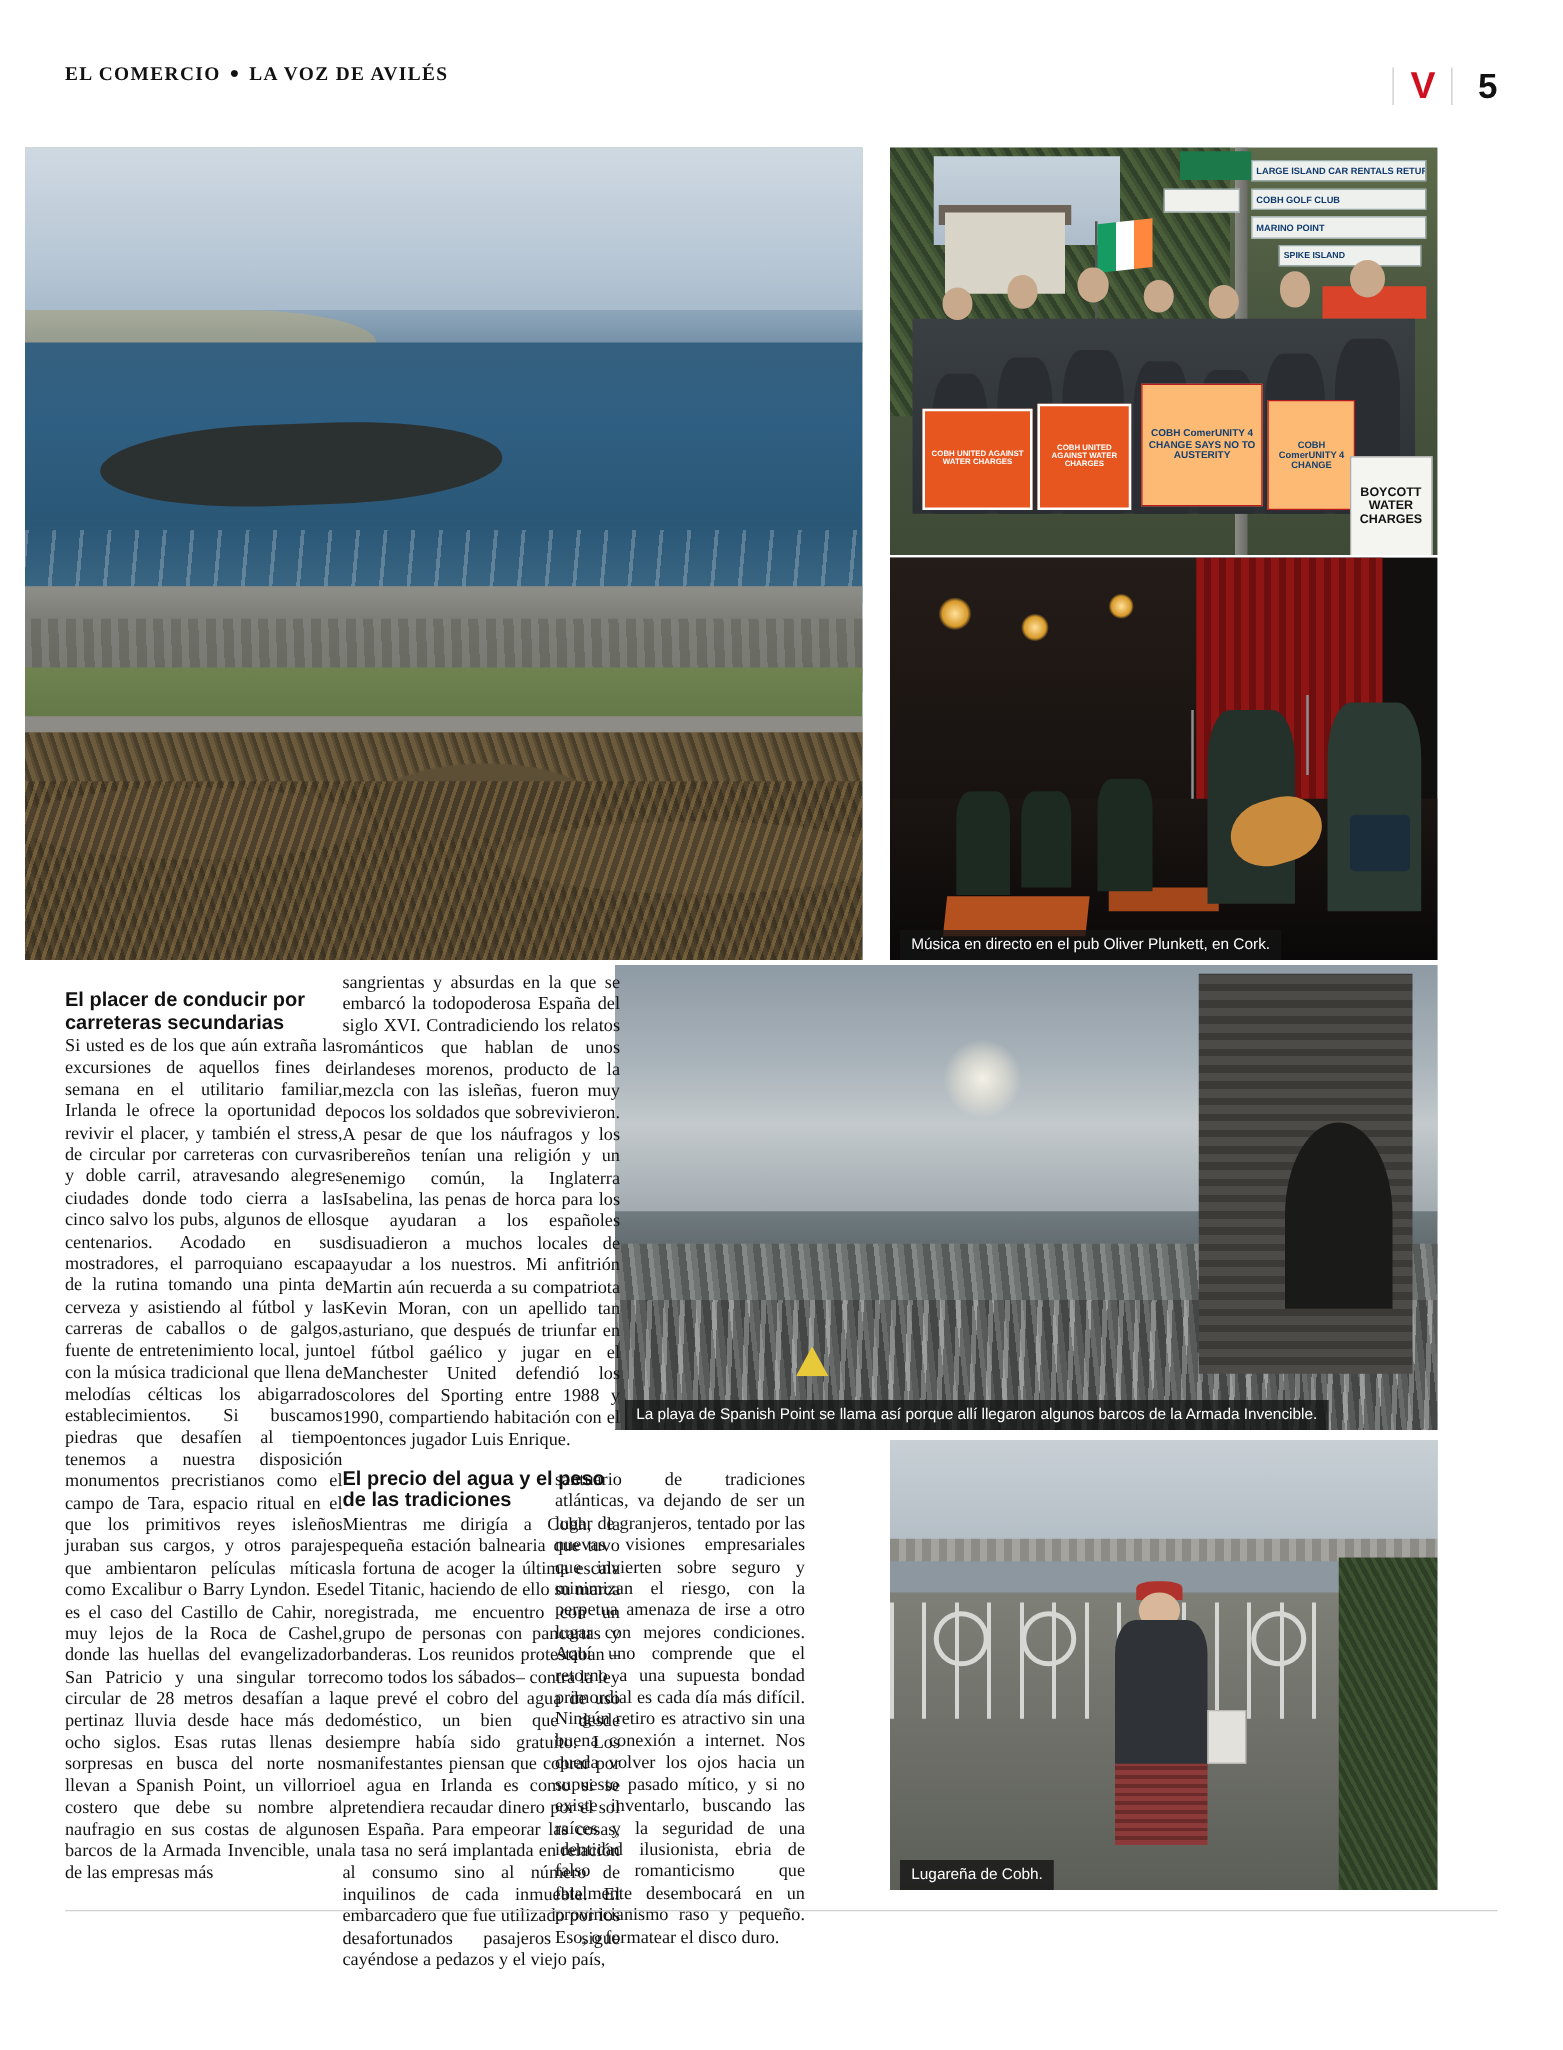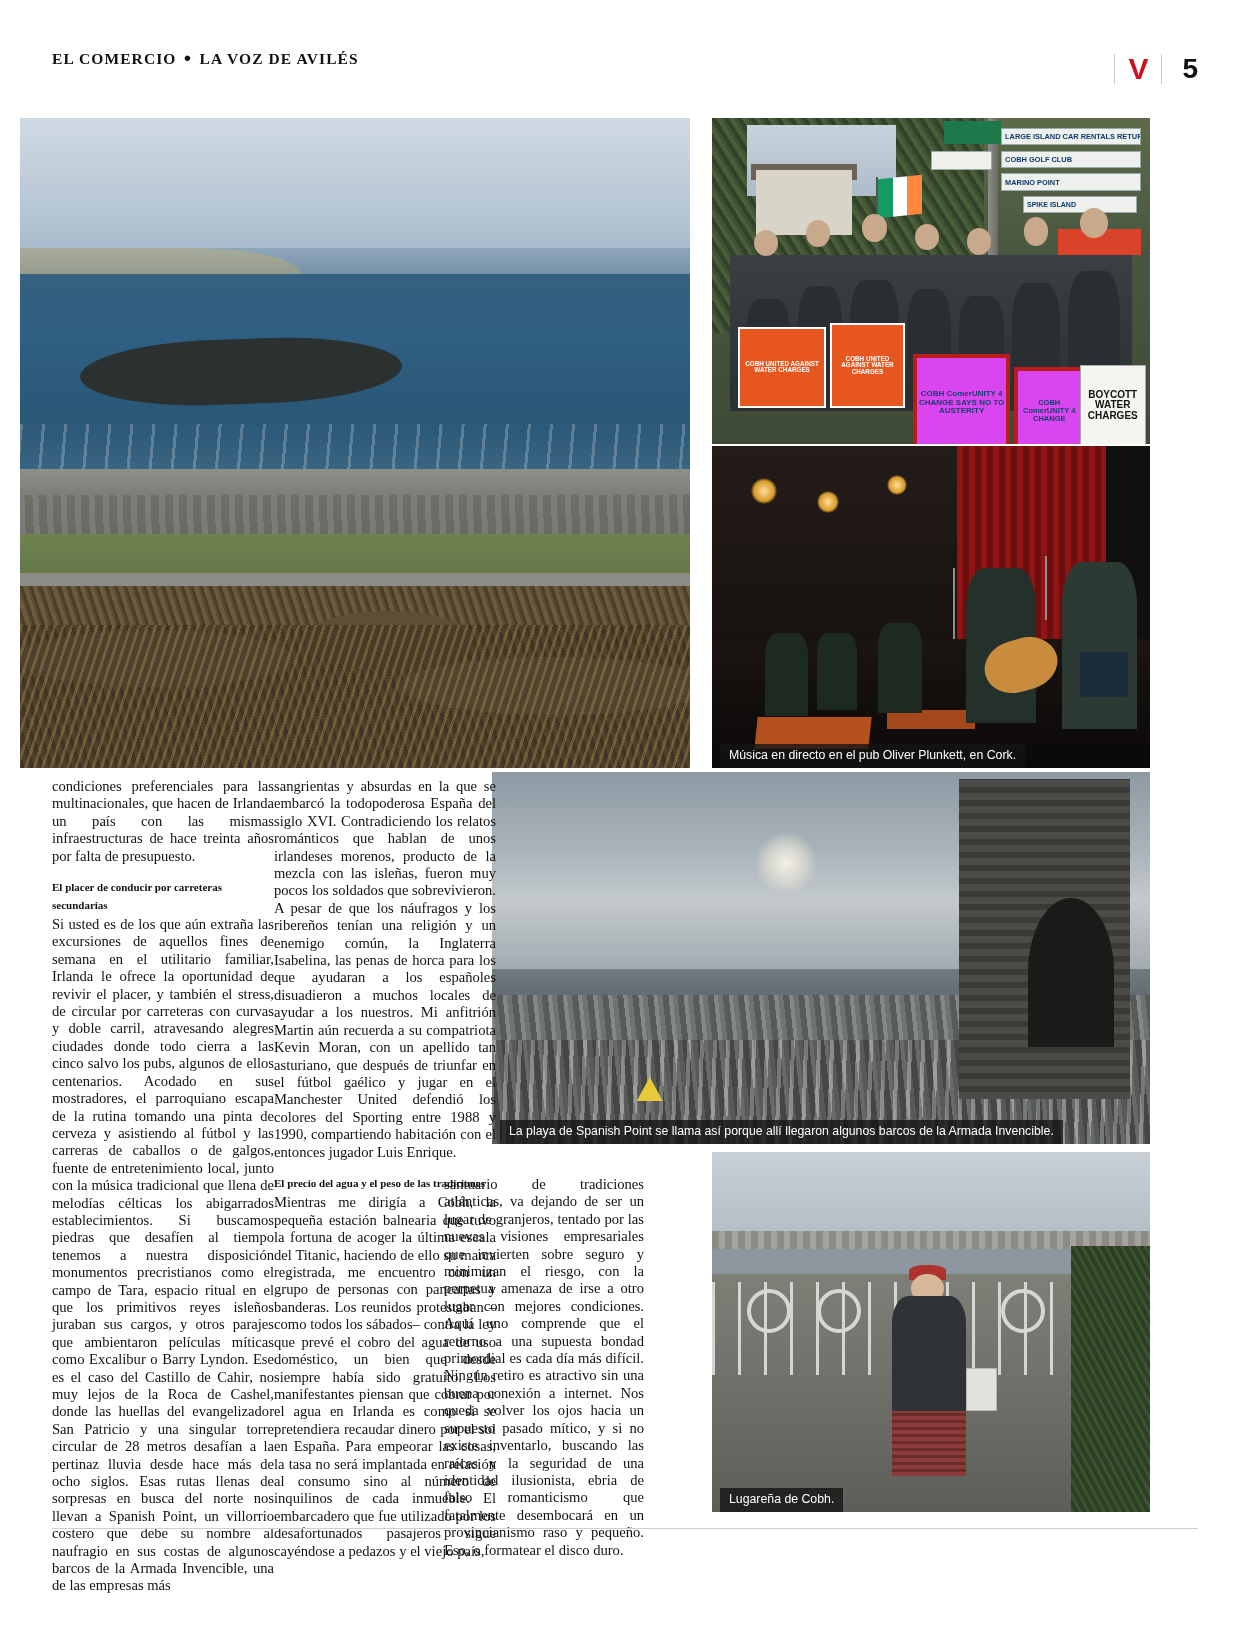--- a/index.html
+++ b/index.html
@@ -128,21 +128,21 @@
     background:#555; }
   .p2-people { position:absolute; left:4%; top:42%; width:92%; height:48%;
     background:linear-gradient(180deg,#3a3f44 0%,#2b3035 100%); }
   .person { position:absolute; bottom:0; background:#2a2e33; border-radius:30% 30% 0 0; }
   .phead { position:absolute; border-radius:50%; background:#c8a98c; }
   .banner { position:absolute; font-family:"Liberation Sans", sans-serif;
     font-weight:bold; text-align:center; display:flex;
     align-items:center; justify-content:center; line-height:1.05;
     overflow:hidden; }
   .b-orange { background:#e8561f; color:#fff; border:2px solid #fff; }
-  .b-white  { background:#d946ef; color:#17406e; border:4px solid #b91c1c;margin-top:47px; }
+  .b-white  { background:#fdba74; color:#17406e; border:1px solid #b91c1c; }
   .b-boycott{ background:#f4f4f0; color:#111; border:1px solid #aaa; }
   .p2-b1 { left:6%;  top:64%; width:20%; height:25%; font-size:6.3px; }
   .p2-b2 { left:27%; top:63%; width:17%; height:26%; font-size:6.3px; }
   .p2-b3 { left:46%; top:58%; width:22%; height:30%; font-size:8px; }
   .p2-b4 { left:69%; top:62%; width:16%; height:27%; font-size:7.5px; }
   .p2-b5 { left:84%; top:61%; width:15%; height:25%; font-size:10px;margin-top:48px; }
 
   
   #photo3 { left:712px; top:446px; width:438px; height:322px; }
   .p3-bg { position:absolute; inset:0; background:#120f0f; }
@@ -225,23 +225,23 @@
     margin:0;
     font-size:14.6px;
     line-height:17.4px;
     text-align:justify;
     hyphens:auto;
     -webkit-hyphens:auto;
     font-family:"Liberation Serif", serif;
   }
   .col h3 {
     margin:14px 0 2px 0;
-    font-family:Liberation Serif, serif;
+    font-family:Liberation Sans, sans-serif;
     font-weight:bold;
-    font-size:11px;
+    font-size:16px;
     line-height:17.5px;
     color:#111;
   }
   .colC2 { position:absolute; left:444px; top:1176px; width:200px; }
   .colC2 p { margin:0; font-size:14.6px; line-height:17.4px; text-align:justify;
     hyphens:auto; -webkit-hyphens:auto; }
 
   .rule { position:absolute; background:#cfcfcf; }
   #ruleBottom { left:52px; top:1528px; width:1146px; height:1px; }
 </style>
@@ -366,21 +366,20 @@
     <div class="p5-lady-head"></div>
     <div class="p5-lady-coat"></div>
     <div class="p5-lady-skirt"></div>
     <div class="p5-bag"></div>
     <div class="cap inset">Lugareña de Cobh.</div>
   </div>
 
   <div class="cols">
 
     <div class="col" id="colA">
-      <p>condiciones preferenciales para las multinacionales, que hacen de Irlanda un país con las mismas infraestructuras de hace treinta años por falta de presupuesto.</p>
       <h3>El placer de conducir por carreteras secundarias</h3>
       <p>Si usted es de los que aún extraña las excursiones de aquellos fines de semana en el utilitario familiar, Irlanda le ofrece la oportunidad de revivir el placer, y también el stress, de circular por carreteras con curvas y doble carril, atravesando alegres ciudades donde todo cierra a las cinco salvo los pubs, algunos de ellos centenarios. Acodado en sus mostradores, el parroquiano escapa de la rutina tomando una pinta de cerveza y asistiendo al fútbol y las carreras de caballos o de galgos, fuente de entretenimiento local, junto con la música tradicional que llena de melodías célticas los abigarrados establecimientos. Si buscamos piedras que desafíen al tiempo tenemos a nuestra disposición monumentos precristianos como el campo de Tara, espacio ritual en el que los primitivos reyes isleños juraban sus cargos, y otros parajes que ambientaron películas míticas como Excalibur o Barry Lyndon. Ese es el caso del Castillo de Cahir, no muy lejos de la Roca de Cashel, donde las huellas del evangelizador San Patricio y una singular torre circular de 28 metros desafían a la pertinaz lluvia desde hace más de ocho siglos. Esas rutas llenas de sorpresas en busca del norte nos llevan a Spanish Point, un villorrio costero que debe su nombre al naufragio en sus costas de algunos barcos de la Armada Invencible, una de las empresas más</p>
     </div>
 
     <div class="col" id="colB">
       <p>sangrientas y absurdas en la que se embarcó la todopoderosa España del siglo XVI. Contradiciendo los relatos románticos que hablan de unos irlandeses morenos, producto de la mezcla con las isleñas, fueron muy pocos los soldados que sobrevivieron. A pesar de que los náufragos y los ribereños tenían una religión y un enemigo común, la Inglaterra Isabelina, las penas de horca para los que ayudaran a los españoles disuadieron a muchos locales de ayudar a los nuestros. Mi anfitrión Martin aún recuerda a su compatriota Kevin Moran, con un apellido tan asturiano, que después de triunfar en el fútbol gaélico y jugar en el Manchester United defendió los colores del Sporting entre 1988 y 1990, compartiendo habitación con el entonces jugador Luis Enrique.</p>
       <h3>El precio del agua y el peso de las tradiciones</h3>
       <p>Mientras me dirigía a Cobh, la pequeña estación balnearia que tuvo la fortuna de acoger la última escala del Titanic, haciendo de ello su marca registrada, me encuentro con un grupo de personas con pancartas y banderas. Los reunidos protestaban –como todos los sábados– contra la ley que prevé el cobro del agua de uso doméstico, un bien que desde siempre había sido gratuito. Los manifestantes piensan que cobrar por el agua en Irlanda es como si se pretendiera recaudar dinero por el sol en España. Para empeorar las cosas, la tasa no será implantada en relación al consumo sino al número de inquilinos de cada inmueble. El embarcadero que fue utilizado por los desafortunados pasajeros sigue cayéndose a pedazos y el viejo país,</p>
     </div>
 

